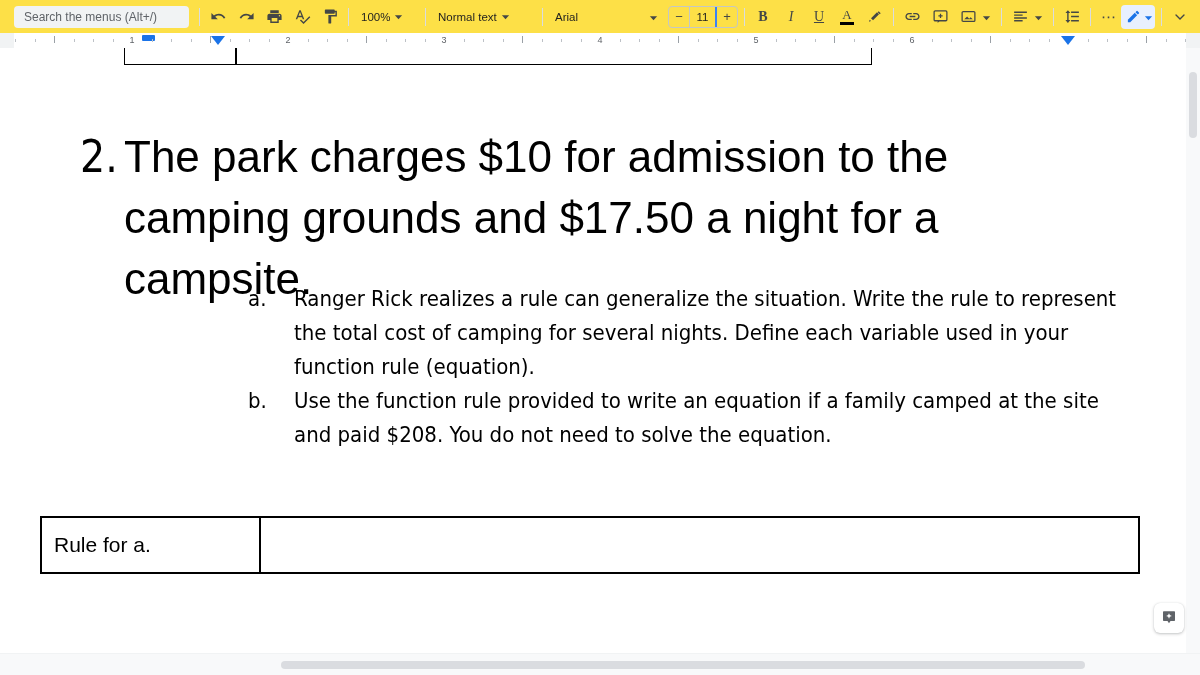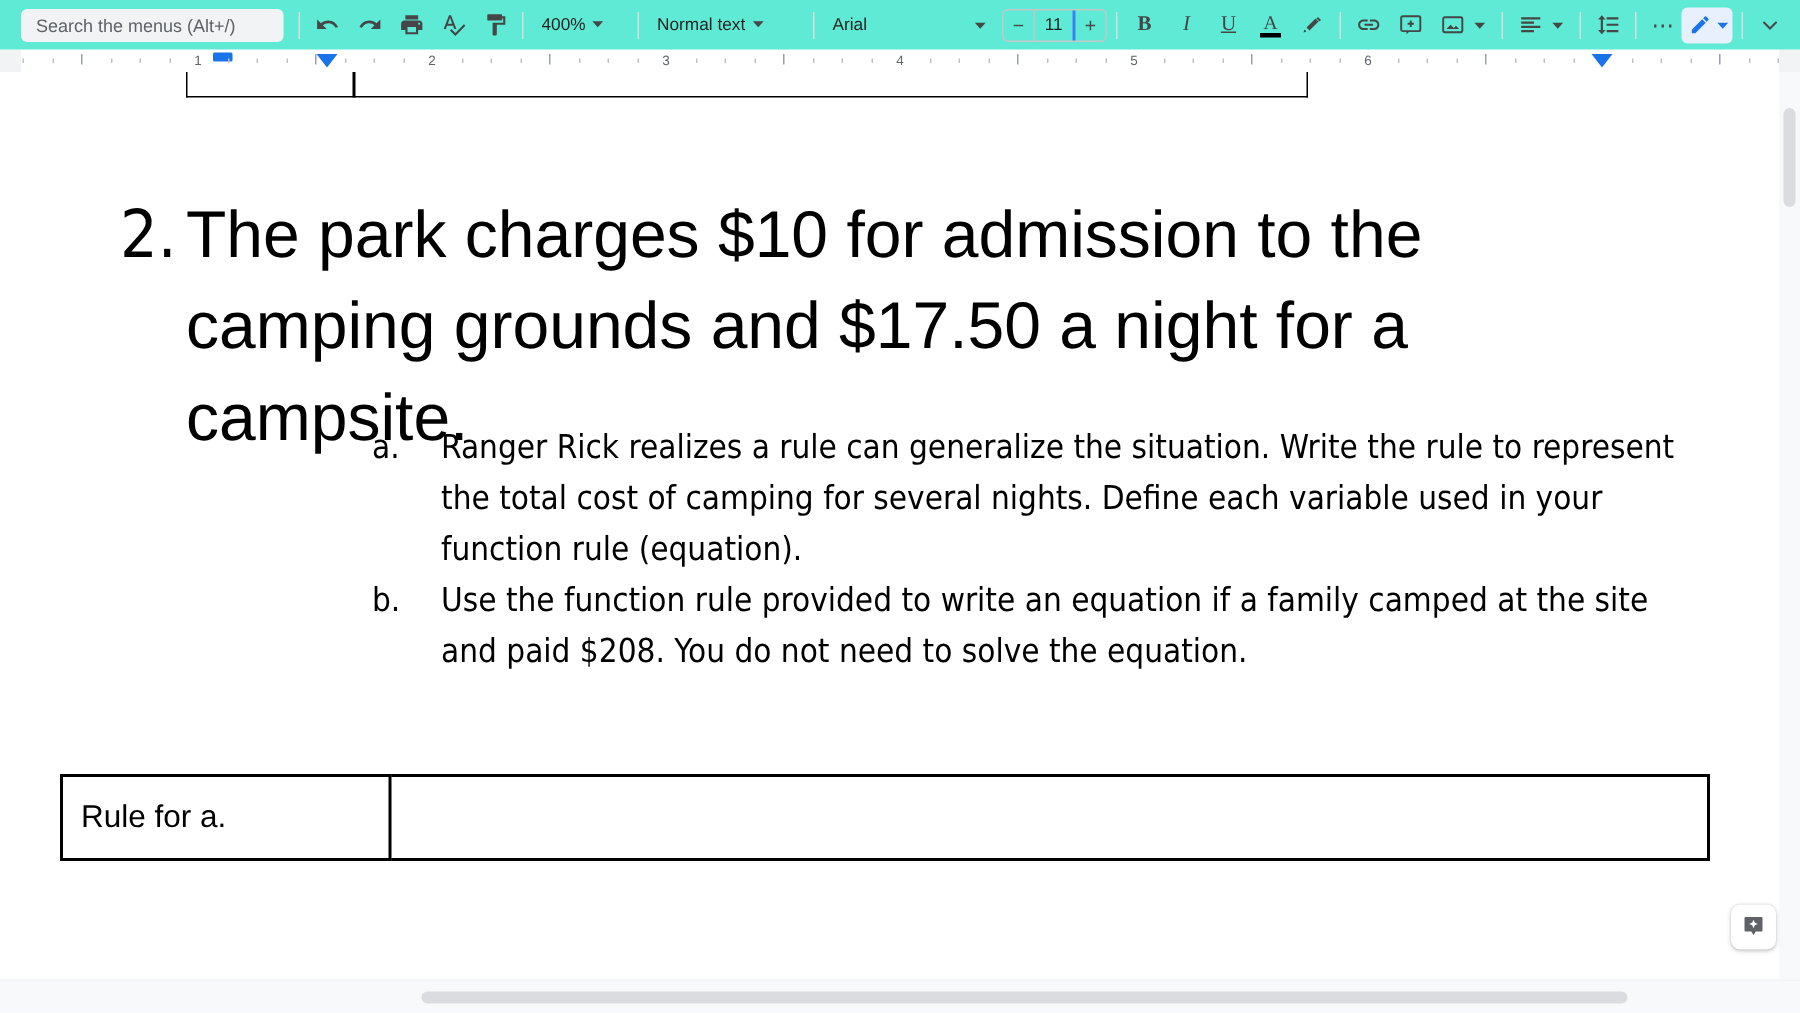--- a/index.html
+++ b/index.html
@@ -9,21 +9,21 @@
     overflow: hidden;
     background: #ffffff;
     font-family: "Liberation Sans", sans-serif;
     -webkit-font-smoothing: antialiased;
   }
 
   
   .toolbar {
     position: absolute; left: 0; top: 0;
     width: 1200px; height: 33px;
-    background: #5eead4;
+    background: #fde047;
     display: flex; align-items: center;
     padding-left: 14px;
     z-index: 30;
   }
   .search-box {
     width: 266px; height: 22px;
     background: #f1f3f4;
     border: none; border-radius: 4px;
     font-family: "Liberation Sans", sans-serif;
     font-size: 12px; color: #5f6368;
@@ -287,21 +287,21 @@
   </div>
   <div class="tb-btn" title="Paint format">
     <svg width="17" height="17" viewBox="0 0 24 24" fill="currentColor">
         <path d="M18 4V3c0-.55-.45-1-1-1H5c-.55 0-1 .45-1 1v4c0 .55.45 1 1 1h12c.55 0 1-.45 1-1V6h1v4H9v11c0 .55.45 1 1 1h2c.55 0 1-.45 1-1v-9h8V4h-3z"></path>
       </svg>
   </div>
 
   <div class="tb-sep"></div>
 
   <div class="tb-drop zoom-drop">
-    <span class="dd-label">400%</span>
+    <span class="dd-label">100%</span>
     <span class="caret">
       <svg width="9" height="9" viewBox="0 0 10 10" fill="#444746">
           <path d="M1 3.5h8L5 8z"></path>
         </svg>
     </span>
   </div>
 
   <div class="tb-sep"></div>
 
   <div class="tb-drop style-drop">

